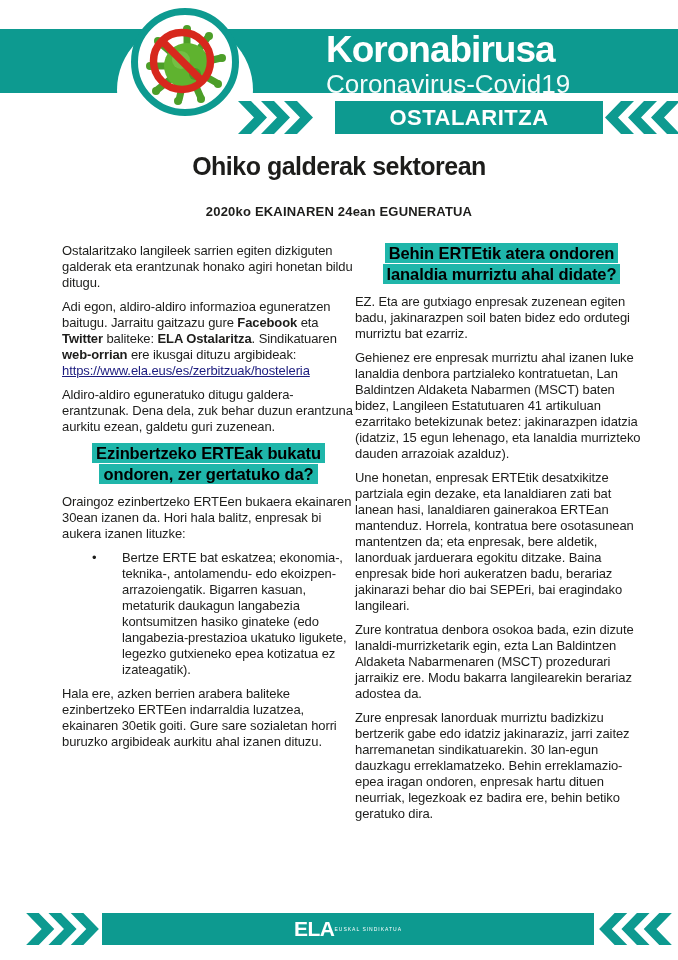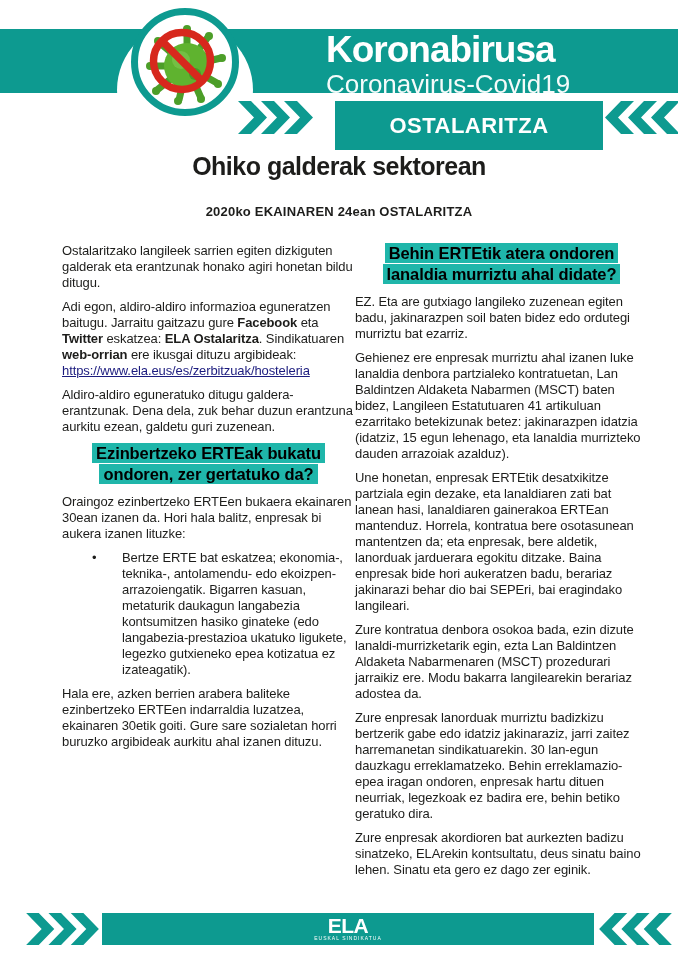--- a/index.html
+++ b/index.html
@@ -15,21 +15,21 @@
     font-family:"Liberation Sans", sans-serif;color:var(--ink);
   }
   
   .band-main{position:absolute;top:29px;left:0;width:678px;height:64px;background:var(--teal);}
   .notch{position:absolute;top:-7px;left:117px;width:136px;height:136px;border-radius:50%;background:#fff;}
   .virus-badge{position:absolute;top:6px;left:129px;width:112px;height:112px;z-index:3;}
   .brand{position:absolute;left:326px;top:31px;z-index:2;color:#fff;line-height:1;}
   .brand-title{font-size:37px;font-weight:bold;letter-spacing:-1px;}
   .brand-subtitle{font-size:26px;font-weight:normal;letter-spacing:0;margin-top:3px;opacity:.96;}
   .sector-row{position:absolute;top:101px;left:0;width:678px;height:33px;}
-  .sector-band{position:absolute;left:335px;top:0;width:268px;height:49px;background:var(--teal);
+  .sector-band{position:absolute;left:335px;top:0;width:268px;height:33px;background:var(--teal);
     display:flex;align-items:center;justify-content:center;}
   .sector-label{color:#fff;font-weight:bold;font-size:22px;letter-spacing:.5px;}
   .chev{position:absolute;top:0;}
   .chev-r-head{left:238px;}
   .chev-l-head{left:604px;}
   
   .page-title{position:absolute;top:146px;left:0;width:678px;text-align:center;
     font-size:25px;font-weight:bold;letter-spacing:-.5px;line-height:40px;}
   .updated-line{position:absolute;top:204px;left:0;width:678px;text-align:center;
     font-size:13px;font-weight:bold;letter-spacing:.2px;}
@@ -41,21 +41,21 @@
   a.doclink{color:var(--link);text-decoration:underline;}
   .hl-head{text-align:center;font-size:16.5px;line-height:21px;margin:6px 0 9px;font-weight:bold;}
   .hl-head .hl{background:var(--hl);padding:1px 4px;
     -webkit-box-decoration-break:clone;box-decoration-break:clone;color:#000;}
   .hl-head.first{margin-top:0;}
   ul.bullets{list-style:none;margin:0 0 8px;padding-left:60px;}
   ul.bullets li{position:relative;margin:0;}
   ul.bullets li::before{content:"\2022";position:absolute;left:-30px;top:0;}
   
   .footer-band{position:absolute;top:913px;left:102px;width:492px;height:32px;background:var(--teal);
-    display:flex;flex-direction:column;align-items:center;justify-content:center;}
+    display:flex;flex-direction:row;align-items:center;justify-content:center;}
   .chev-foot-r{position:absolute;top:913px;left:26px;}
   .chev-foot-l{position:absolute;top:913px;left:598px;}
   .ela-logo{color:#fff;font-weight:bold;font-size:21px;line-height:18px;letter-spacing:-.5px;}
   .ela-sub{color:#fff;font-size:5px;letter-spacing:1px;line-height:6px;}
 </style>
 </head>
 <body>
 
 <div class="band-main">
   <div class="notch"></div>
@@ -109,52 +109,51 @@
     <span class="sector-label">OSTALARITZA</span>
   </div>
   <svg class="chev chev-l-head" width="76" height="33" viewBox="0 0 76 33" fill="#0d9a90" style="transform:scale(-1,1);">
     <polygon points="0,0 13,0 29,16.5 13,33 0,33 16,16.5"></polygon>
     <polygon points="23,0 36,0 52,16.5 36,33 23,33 39,16.5"></polygon>
     <polygon points="46,0 59,0 75,16.5 59,33 46,33 62,16.5"></polygon>
   </svg>
 </div>
 
 <div class="page-title">Ohiko galderak sektorean</div>
-<div class="updated-line">2020ko EKAINAREN 24ean OSTALARITZA</div>
+<div class="updated-line">2020ko EKAINAREN 24ean EGUNERATUA</div>
 
 <div class="columns">
 
   <div class="col">
     <p>Ostalaritzako langileek sarrien egiten dizkiguten galderak eta erantzunak honako agiri honetan bildu ditugu.</p>
-    <p><span>Adi egon, aldiro-aldiro informazioa eguneratzen baitugu. Jarraitu gaitzazu gure </span><span class="b">Facebook</span><span> eta </span><span class="b">Twitter</span><span> eskatzea: </span><span class="b">ELA Ostalaritza</span><span>. Sindikatuaren </span><span class="b">web-orrian</span><span> ere ikusgai dituzu argibideak:</span><br>
+    <p><span>Adi egon, aldiro-aldiro informazioa eguneratzen baitugu. Jarraitu gaitzazu gure </span><span class="b">Facebook</span><span> eta </span><span class="b">Twitter</span><span> baliteke: </span><span class="b">ELA Ostalaritza</span><span>. Sindikatuaren </span><span class="b">web-orrian</span><span> ere ikusgai dituzu argibideak:</span><br>
       <a class="doclink" href="#">https://www.ela.eus/es/zerbitzuak/hosteleria</a>
     </p>
     <p>Aldiro-aldiro eguneratuko ditugu galdera-erantzunak. Dena dela, zuk behar duzun erantzuna aurkitu ezean, galdetu guri zuzenean.</p>
 
     <div class="hl-head">
       <span class="hl">Ezinbertzeko ERTEak bukatu ondoren, zer gertatuko da?</span>
     </div>
 
     <p>Oraingoz ezinbertzeko ERTEen bukaera ekainaren 30ean izanen da. Hori hala balitz, enpresak bi aukera izanen lituzke:</p>
     <ul class="bullets">
       <li>Bertze ERTE bat eskatzea; ekonomia-, teknika-, antolamendu- edo ekoizpen-arrazoiengatik. Bigarren kasuan, metaturik daukagun langabezia kontsumitzen hasiko ginateke (edo langabezia-prestazioa ukatuko ligukete, legezko gutxieneko epea kotizatua ez izateagatik).</li>
     </ul>
     <p>Hala ere, azken berrien arabera baliteke ezinbertzeko ERTEen indarraldia luzatzea, ekainaren 30etik goiti. Gure sare sozialetan horri buruzko argibideak aurkitu ahal izanen dituzu.</p>
   </div>
 
   <div class="col">
     <div class="hl-head first">
       <span class="hl">Behin ERTEtik atera ondoren lanaldia murriztu ahal didate?</span>
     </div>
-    <p>EZ. Eta are gutxiago langileko zuzenean egiten badu, jakinarazpen soil baten bidez edo ordutegi murriztu bat ezarriz.</p>
+    <p>EZ. Eta are gutxiago enpresak zuzenean egiten badu, jakinarazpen soil baten bidez edo ordutegi murriztu bat ezarriz.</p>
     <p>Gehienez ere enpresak murriztu ahal izanen luke lanaldia denbora partzialeko kontratuetan, Lan Baldintzen Aldaketa Nabarmen (MSCT) baten bidez, Langileen Estatutuaren 41 artikuluan ezarritako betekizunak betez: jakinarazpen idatzia (idatziz, 15 egun lehenago, eta lanaldia murrizteko dauden arrazoiak azalduz).</p>
     <p>Une honetan, enpresak ERTEtik desatxikitze partziala egin dezake, eta lanaldiaren zati bat lanean hasi, lanaldiaren gainerakoa ERTEan mantenduz. Horrela, kontratua bere osotasunean mantentzen da; eta enpresak, bere aldetik, lanorduak jarduerara egokitu ditzake. Baina enpresak bide hori aukeratzen badu, berariaz jakinarazi behar dio bai SEPEri, bai eragindako langileari.</p>
     <p>Zure kontratua denbora osokoa bada, ezin dizute lanaldi-murrizketarik egin, ezta Lan Baldintzen Aldaketa Nabarmenaren (MSCT) prozedurari jarraikiz ere. Modu bakarra langilearekin berariaz adostea da.</p>
     <p>Zure enpresak lanorduak murriztu badizkizu bertzerik gabe edo idatziz jakinaraziz, jarri zaitez harremanetan sindikatuarekin. 30 lan-egun dauzkagu erreklamatzeko. Behin erreklamazio-epea iragan ondoren, enpresak hartu dituen neurriak, legezkoak ez badira ere, behin betiko geratuko dira.</p>
-    <p>Zure enpresak akordioren bat aurkezten badizu sinatzeko, ELArekin kontsultatu, deus sinatu baino lehen. Sinatu eta gero ez dago zer eginik.</p>
   </div>
 
 </div>
 
 <svg class="chev-foot-r" width="74" height="32" viewBox="0 0 76 33" fill="#0d9a90">
   <polygon points="0,0 13,0 29,16.5 13,33 0,33 16,16.5"></polygon>
   <polygon points="23,0 36,0 52,16.5 36,33 23,33 39,16.5"></polygon>
   <polygon points="46,0 59,0 75,16.5 59,33 46,33 62,16.5"></polygon>
 </svg>
 <div class="footer-band">

